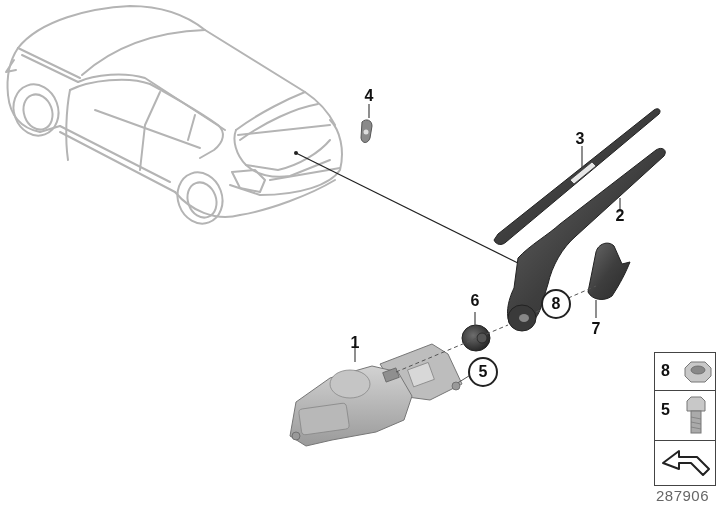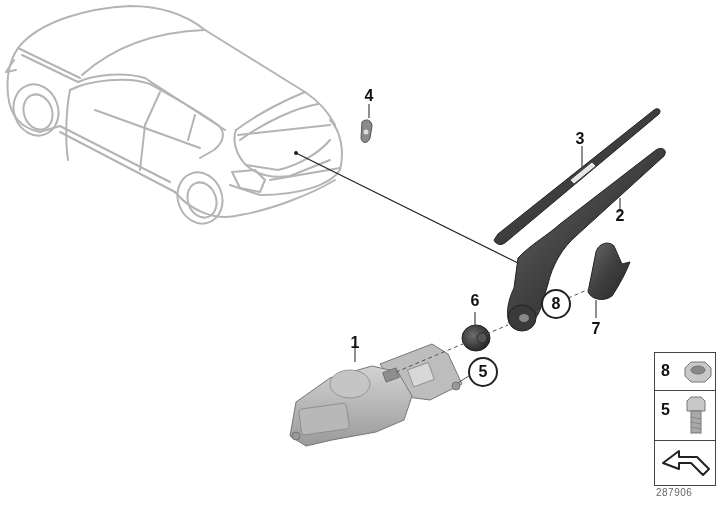--- a/index.html
+++ b/index.html
@@ -6,21 +6,21 @@
   body { width: 723px; height: 505px; position: relative; overflow: hidden; font-family: "Liberation Sans", sans-serif; }
   #diagram { position: absolute; left: 0; top: 0; width: 723px; height: 505px; }
   .callout-num { position: absolute; font-family: "Liberation Sans", sans-serif; font-weight: bold; font-size: 16px; color: #111; line-height: 1; transform: translate(-50%, -50%); }
   .callout-circle { position: absolute; width: 30px; height: 30px; border: 2px solid #222; border-radius: 50%; background: #fff; box-sizing: border-box; display: flex; align-items: center; justify-content: center; font-weight: bold; font-size: 16px; color: #111; transform: translate(-50%, -50%); }
   .legend { position: absolute; left: 654px; top: 352px; width: 62px; height: 134px; border: 1.5px solid #444; box-sizing: border-box; background: #fff; }
   .legend-cell { position: absolute; left: 0; width: 100%; box-sizing: border-box; }
   .legend-cell.c1 { top: 0; height: 38px; border-bottom: 1.5px solid #444; }
   .legend-cell.c2 { top: 38px; height: 50px; border-bottom: 1.5px solid #444; }
   .legend-cell.c3 { top: 88px; height: 44px; }
   .legend-num { position: absolute; left: 6px; font-weight: bold; font-size: 16px; color: #111; }
-  .drawing-id { position: absolute; left: 656px; top: 487px; font-size: 10px; color: #666; letter-spacing: 0.5px; }
+  .drawing-id { position: absolute; left: 656px; top: 487px; font-size: 15px; color: #666; letter-spacing: 0.5px; }
 </style>
 </head>
 <body>
 
 <svg id="diagram" viewBox="0 0 723 505" xmlns="http://www.w3.org/2000/svg">
   <defs>
     <linearGradient id="armGrad" x1="0" y1="0" x2="1" y2="1">
       <stop offset="0" stop-color="#6a6a6a"></stop>
       <stop offset="0.5" stop-color="#3e3e3e"></stop>
       <stop offset="1" stop-color="#2a2a2a"></stop>

